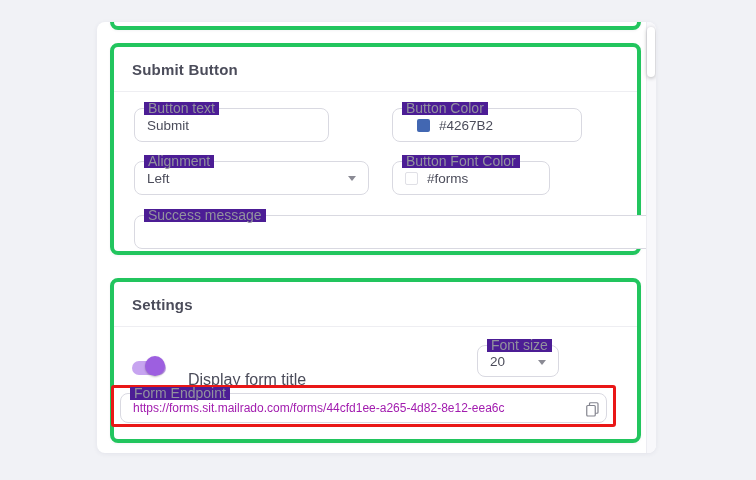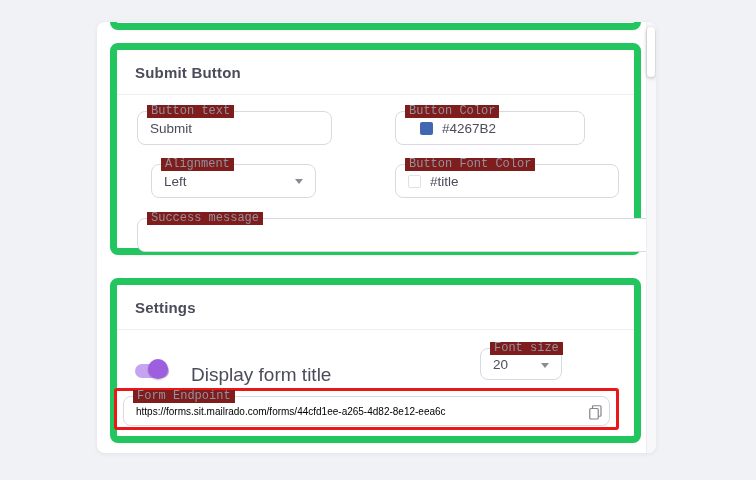--- a/index.html
+++ b/index.html
@@ -19,81 +19,81 @@
     position:absolute;left:549px;top:0;width:10px;height:100%;
     background:#f8f8fb;border-left:1px solid #ededf2;
   }
   .scroll-thumb{
     position:absolute;left:550px;top:5px;width:8px;height:50px;
     background:#ffffff;border-radius:4px;
     box-shadow:0 1px 4px rgba(0,0,0,0.28);
   }
   .card{
     position:absolute;left:13px;width:531px;background:#fff;
-    border:7px solid #22c55e;border-radius:8px;
+    border:4px solid #22c55e;border-radius:8px;
     box-shadow:0 1px 3px rgba(20,20,60,0.05);
     box-sizing:border-box;
   }
   .card-partial{top:-12px;height:20px;}
   .card-submit{top:21px;height:212px;}
   .card-settings{top:256px;height:165px;}
   .card-header{
     height:45px;display:flex;align-items:center;padding-left:18px;
     border-bottom:1px solid #eeeef2;box-sizing:border-box;
   }
   .card-title{font-size:15px;font-weight:600;color:#4b4c5a;letter-spacing:.2px;}
   .field{
     position:absolute;box-sizing:border-box;height:34px;
     border:1px solid #d9d9e1;border-radius:8px;background:#fff;
     display:flex;align-items:center;padding:0 12px;
   }
   .field-label{
-    position:absolute;top:-7px;left:9px;background:#7f1d1d;padding:0 4px;
-    font-size:12px;color:#92929e;line-height:13px;white-space:nowrap;font-family:Liberation Mono, monospace;
+    position:absolute;top:-7px;left:9px;background:#4c1d95;padding:0 4px;
+    font-size:14px;color:#92929e;line-height:13px;white-space:nowrap;
   }
   .field-value{
     font-size:13.5px;color:#4b4c5a;white-space:nowrap;overflow:hidden;text-align:right;
   }
   .swatch{
     width:13px;height:13px;border-radius:2px;margin-right:9px;flex:0 0 auto;
     box-sizing:border-box;
   }
   .swatch-bordered{border:1px solid #e0e0e6;}
   .caret{
     position:absolute;right:12px;top:14px;width:0;height:0;
     border-left:4.5px solid transparent;border-right:4.5px solid transparent;
     border-top:5px solid #8a8a94;
   }
   .f-button-text{left:20px;top:61px;width:195px;}
   .f-button-color{left:278px;top:61px;width:190px;padding-left:24px;}
-  .f-alignment{left:20px;top:114px;width:165px;margin-left:14px;}
-  .f-font-color{left:278px;top:114px;width:224px;}
+  .f-alignment{left:20px;top:114px;width:235px;}
+  .f-font-color{left:278px;top:114px;width:158px;}
   .f-success{left:20px;top:168px;width:522px;}
   .toggle-root{position:absolute;left:18px;top:76px;width:40px;height:20px;cursor:pointer;}
   .toggle-track{
     position:absolute;left:0;top:3px;width:34px;height:14px;border-radius:7px;
     background:#c7a4f0;
   }
   .toggle-thumb{
     position:absolute;left:13px;top:-2px;width:20px;height:20px;border-radius:50%;
     background:#9d5fe0;box-shadow:0 1px 2px rgba(0,0,0,0.25);
   }
   .toggle-label{
-    position:absolute;left:74px;top:80px;line-height:20px;
-    font-size:19px;color:#4b4c5a;
+    position:absolute;left:74px;top:88px;line-height:20px;
+    font-size:16px;color:#4b4c5a;
   }
   .f-font-size{left:363px;top:63px;width:82px;height:32px;}
   .annotation-red{
     position:absolute;left:-3px;top:103px;width:505px;height:42px;
     border:3px solid #e91717;border-radius:3px;box-sizing:border-box;
     background:#fff;
     padding-left:28px;
   }
   .f-endpoint{left:6px;top:5px;width:487px;height:30px;border-radius:8px;padding-right:26px;}
-  .f-endpoint .field-value{font-size:10px;color:#000000;}
+  .f-endpoint .field-value{font-size:12px;color:#a21caf;}
   .copy-icon{
     position:absolute;right:7px;top:8px;width:13px;height:15px;
   }
   .copy-icon svg{display:block;}
 </style>
 </head>
 <body>
 
 <div class="page">
   <div class="panel">
@@ -118,21 +118,21 @@
 
       <div class="field f-alignment">
         <span class="field-label">Alignment</span>
         <span class="field-value">Left</span>
         <span class="caret"></span>
       </div>
 
       <div class="field f-font-color">
         <span class="field-label">Button Font Color</span>
         <span class="swatch swatch-bordered" style="background: rgb(255, 255, 255);"></span>
-        <span class="field-value">#title</span>
+        <span class="field-value">#forms</span>
       </div>
 
       <div class="field f-success">
         <span class="field-label">Success message</span>
       </div>
     </div>
 
     <div class="card card-settings">
       <div class="card-header">
         <span class="card-title">Settings</span>

